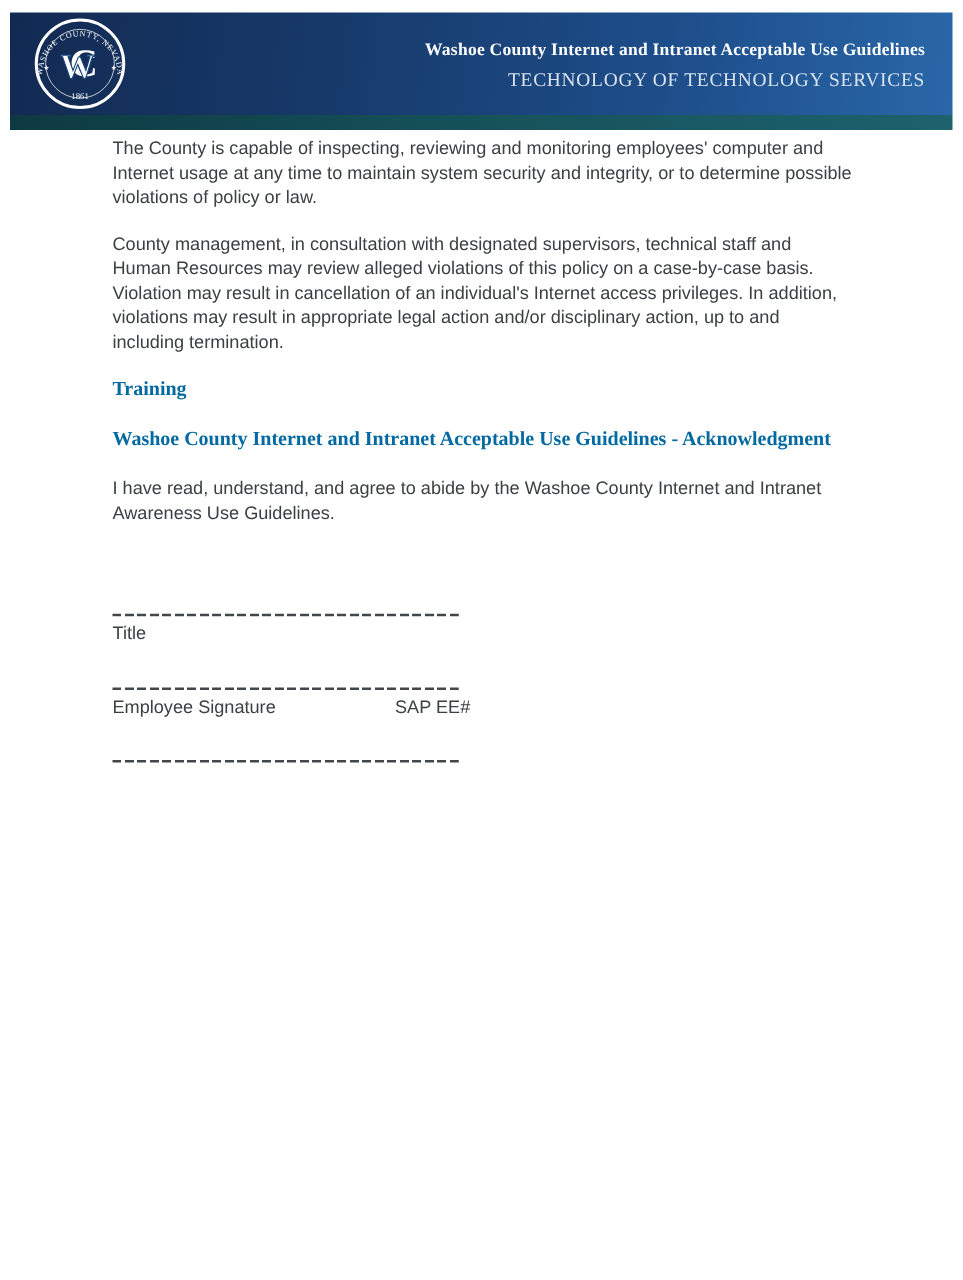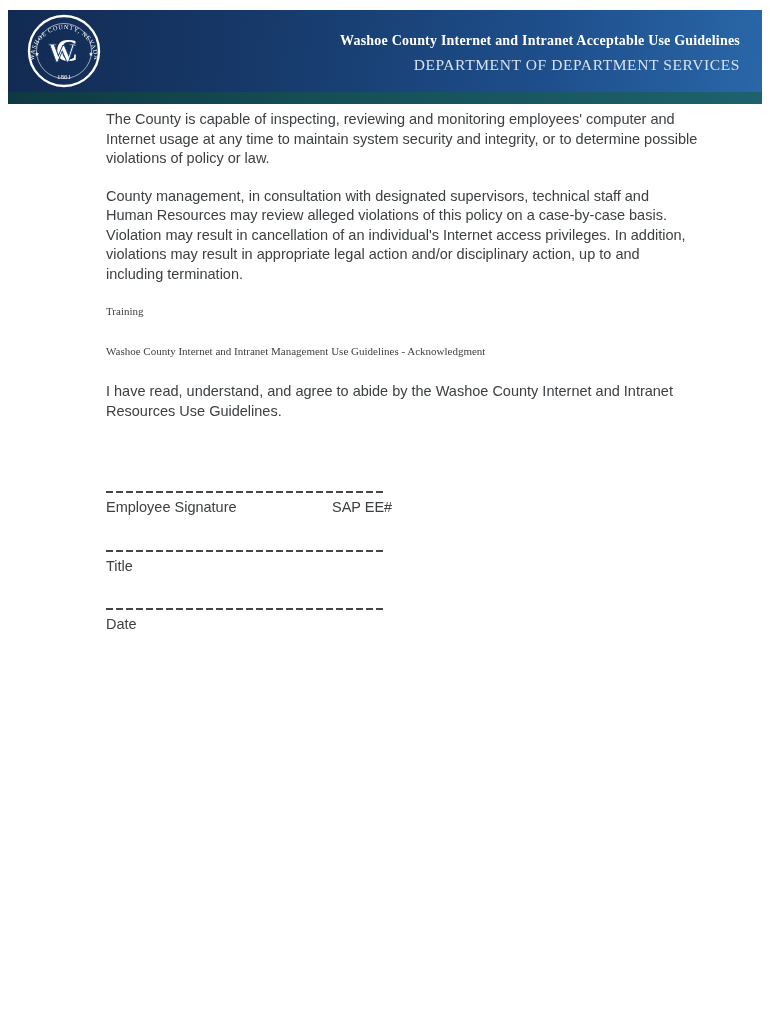--- a/index.html
+++ b/index.html
@@ -56,35 +56,35 @@
     color: #d9e3ee;
     font-size: 15.5px;
     letter-spacing: 0.6px;
     margin-top: 3px;
     line-height: 19px;
   }
 
   
   .main {
     position: absolute;
-    left: 106px;
+    left: 90px;
     top: 110px;
     width: 592px;
     color: #3c4043;
     font-size: 14.5px;
     line-height: 19.5px;
   }
   .main p {
     margin: 0 0 18px 0;
   }
   .doc-heading {
     font-family: "Liberation Serif", serif;
-    font-weight: normal;
-    color: #404040;
-    font-size: 11px;
+    font-weight: bold;
+    color: #0369a1;
+    font-size: 16px;
     line-height: 19px;
     margin: 17px 0 20px 0;
   }
   .doc-heading.ack {
     margin: 21px 0 21px 0;
   }
 
   
   .sig-block {
     margin-top: 70px;
@@ -126,60 +126,57 @@
         <text x="11" y="43" font-size="5.5" fill="#ffffff" text-anchor="middle">★</text>
         <text x="65" y="43" font-size="5.5" fill="#ffffff" text-anchor="middle">★</text>
         <text x="38" y="66" font-family="Liberation Serif, serif" font-size="7" fill="#ffffff" text-anchor="middle">1861</text>
         <text x="41" y="48" font-family="Liberation Serif, serif" font-weight="bold" font-size="31" fill="#ffffff" text-anchor="middle">C</text>
         <text x="36" y="49" font-family="Liberation Serif, serif" font-weight="bold" font-size="28" fill="#ffffff" stroke="#1b4379" stroke-width="0.9" text-anchor="middle">W</text>
       </svg>
     </div>
 
     <div class="titles">
       <div class="banner-title">Washoe County Internet and Intranet Acceptable Use Guidelines</div>
-      <div class="banner-subtitle">DEPARTMENT OF DEPARTMENT SERVICES</div>
+      <div class="banner-subtitle">TECHNOLOGY OF TECHNOLOGY SERVICES</div>
     </div>
 
   </div>
   <div class="banner-teal"></div>
 </div>
 
 <div class="main">
 
   <p>The County is capable of inspecting, reviewing and monitoring employees' computer and Internet usage at any time to maintain system security and integrity, or to determine possible violations of policy or law.</p>
 
   <p>County management, in consultation with designated supervisors, technical staff and Human Resources may review alleged violations of this policy on a case-by-case basis. Violation may result in cancellation of an individual's Internet access privileges. In addition, violations may result in appropriate legal action and/or disciplinary action, up to and including termination.</p>
 
   <div class="doc-heading">Training</div>
 
 
 
-  <div class="doc-heading ack">Washoe County Internet and Intranet Management Use Guidelines - Acknowledgment</div>
+  <div class="doc-heading ack">Washoe County Internet and Intranet Acceptable Use Guidelines - Acknowledgment</div>
 
-  <p>I have read, understand, and agree to abide by the Washoe County Internet and Intranet Resources Use Guidelines.</p>
+  <p>I have read, understand, and agree to abide by the Washoe County Internet and Intranet Awareness Use Guidelines.</p>
 
   <div class="sig-block">
+
+    <div class="sig-row">
+      <div class="sig-line"></div>
+      <div class="sig-labels">
+        <span class="sig-label-1">Title</span>
+      </div>
+    </div>
 
     <div class="sig-row">
       <div class="sig-line"></div>
       <div class="sig-labels">
         <span class="sig-label-1">Employee Signature</span>
         <span>SAP EE#</span>
       </div>
     </div>
 
-    <div class="sig-row">
-      <div class="sig-line"></div>
-      <div class="sig-labels">
-        <span class="sig-label-1">Title</span>
-      </div>
-    </div>
-
 
     <div class="sig-row">
       <div class="sig-line"></div>
-      <div class="sig-labels">
-        <span class="sig-label-1">Date</span>
-      </div>
     </div>
 
   </div>
 </div>
 
 </body></html>

